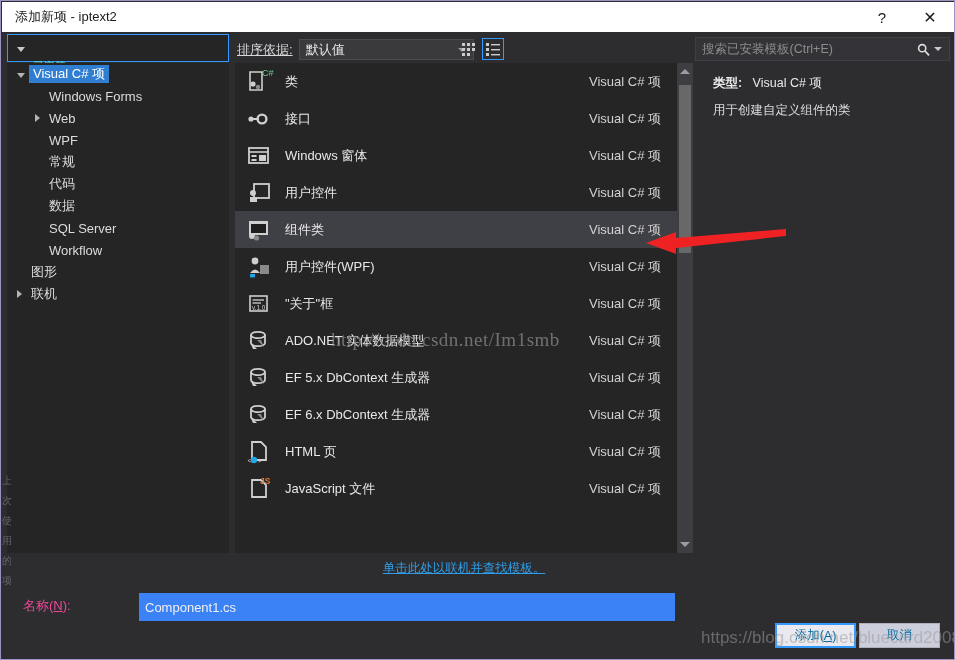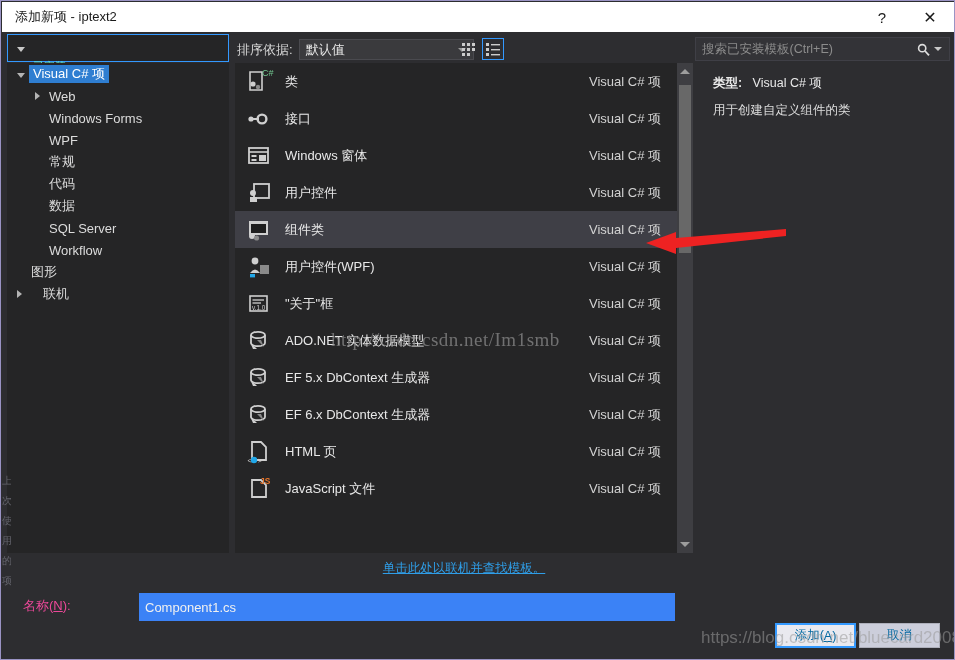--- a/index.html
+++ b/index.html
@@ -40,21 +40,21 @@
     border-left:5px solid #c8c8c8;border-top:4px solid transparent;
     border-bottom:4px solid transparent;
   }
   .tri.down{
     border-left:4px solid transparent;border-right:4px solid transparent;
     border-top:5px solid #c8c8c8;border-bottom:0;
     margin-top:2px;
   }
   .installed-label{font-size:11px;color:#5eead4;margin-top:36px;}
   .sortbar{position:absolute;left:236px;top:38px;display:flex;align-items:center;}
-  .sort-label{font-size:13px;color:#d8d8d8;margin-right:6px;}
+  .sort-label{font-size:13px;color:#d8d8d8;margin-right:6px;text-decoration:underline;}
   .sort-combo{
     width:175px;height:21px;background:#3a3a3d;border:1px solid #4a4a4f;
     box-sizing:border-box;display:flex;align-items:center;position:relative;
   }
   .sort-value{font-size:13px;color:#e8e8e8;margin-left:6px;}
   .combo-arrow{
     position:absolute;right:7px;top:8px;width:0;height:0;
     border-left:4px solid transparent;border-right:4px solid transparent;
     border-top:4px solid #9a9a9a;
   }
@@ -255,29 +255,29 @@
       <div class="search-arrow"></div>
     </div>
   </div>
 
   <div class="tree">
       <div class="tree-node selected" style="padding-left: 10px;">
         <div class="node-tri open"></div>
         <div class="node-label">Visual C# 项</div>
       </div>
       <div class="tree-node" style="padding-left: 28px;">
+        <div class="node-tri blank"></div>
+        <div class="node-label">Windows Forms</div>
+      </div>
+      <div class="tree-node" style="padding-left: 28px;">
         <div class="node-tri"></div>
         <div class="node-label">Web</div>
       </div>
       <div class="tree-node" style="padding-left: 28px;">
         <div class="node-tri blank"></div>
-        <div class="node-label">Windows Forms</div>
-      </div>
-      <div class="tree-node" style="padding-left: 28px;">
-        <div class="node-tri blank"></div>
         <div class="node-label">WPF</div>
       </div>
       <div class="tree-node" style="padding-left: 28px;">
         <div class="node-tri blank"></div>
         <div class="node-label">常规</div>
       </div>
       <div class="tree-node" style="padding-left: 28px;">
         <div class="node-tri blank"></div>
         <div class="node-label">代码</div>
       </div>
@@ -290,21 +290,21 @@
         <div class="node-label">SQL Server</div>
       </div>
       <div class="tree-node" style="padding-left: 28px;">
         <div class="node-tri blank"></div>
         <div class="node-label">Workflow</div>
       </div>
       <div class="tree-node" style="padding-left: 10px;">
         <div class="node-tri blank"></div>
         <div class="node-label">图形</div>
       </div>
-      <div class="tree-node" style="padding-left: 10px; gap: 12px;">
+      <div class="tree-node" style="padding-left: 10px;">
         <div class="node-tri"></div>
         <div class="node-label">联机</div>
       </div>
     </div>
 
   <div class="listpanel">
       <div class="row">
         <div class="row-ico">
           <svg width="30" height="28" viewBox="0 0 30 28">
             <path d="M6 4 h12 v18 h-12 z" fill="none" stroke="#cfcfcf" stroke-width="1.6"></path>

